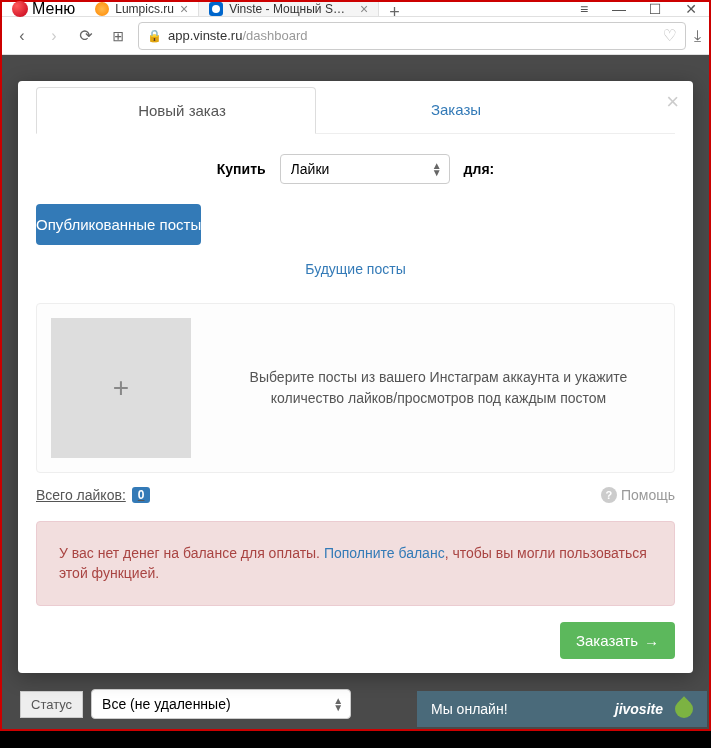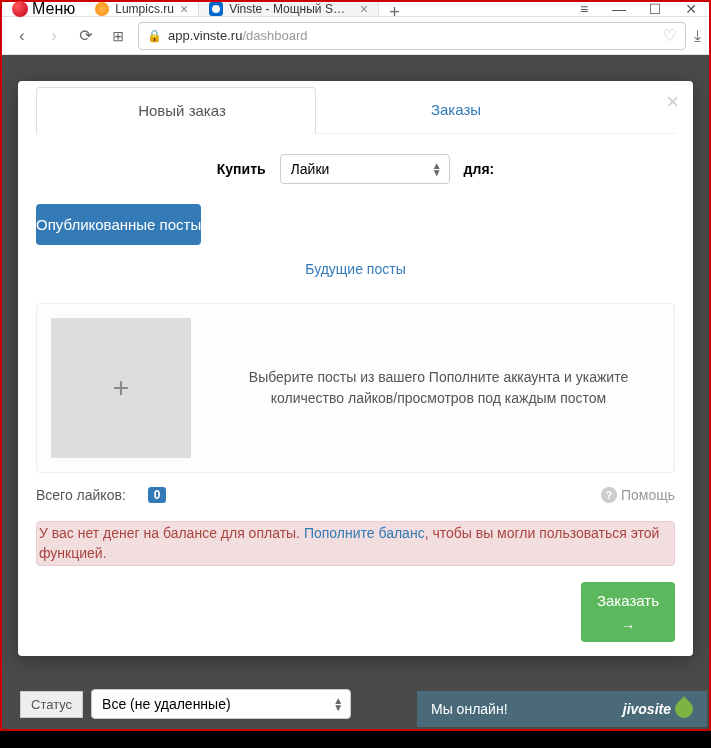--- a/index.html
+++ b/index.html
@@ -52,40 +52,40 @@
 .select-arrows { position: absolute; right: 8px; top: 50%; transform: translateY(-50%); pointer-events: none; color: #666; font-size: 10px; line-height: 7px; }
 
 .primary-btn { display: block; margin: 0 18px; background: #337ab7; color: #fff; border: none; border-radius: 4px; padding: 12px 0; font-size: 15px; text-align: center; cursor: pointer; }
 .future-link { display: block; text-align: center; color: #337ab7; padding: 16px 0; font-size: 14px; cursor: pointer; }
 
 .posts-panel { margin: 10px 18px 0; border: 1px solid #eee; border-radius: 4px; padding: 14px; display: flex; gap: 26px; align-items: center; background: #fdfdfd; }
 .post-placeholder { width: 140px; height: 140px; background: #ddd; display: flex; align-items: center; justify-content: center; font-size: 28px; color: #888; cursor: pointer; flex-shrink: 0; }
 .posts-desc { font-size: 14px; color: #555; text-align: center; line-height: 1.5; flex: 1; }
 
 .likes-row { display: flex; align-items: center; justify-content: space-between; margin: 14px 18px 0; font-size: 14px; color: #555; }
-.likes-left { display: flex; align-items: flex-end; gap: 22px; }
+.likes-left { display: flex; align-items: flex-end; gap: 6px; text-decoration: underline; }
 .badge { background: #337ab7; color: #fff; border-radius: 3px; padding: 1px 6px; font-size: 12px; font-weight: bold; }
 .help-link { display: flex; align-items: center; gap: 4px; color: #999; cursor: pointer; }
 .help-icon { width: 16px; height: 16px; border-radius: 50%; background: #ccc; color: #fff; display: inline-flex; align-items: center; justify-content: center; font-size: 11px; font-weight: bold; }
 
-.alert { margin: 18px 18px 0; background: #f2dede; border: 1px solid #ebccd1; color: #a94442; padding: 2px; border-radius: 4px; font-size: 14px; line-height: 1.4; }
+.alert { margin: 18px 18px 0; background: #f2dede; border: 1px solid #ebccd1; color: #a94442; padding: 22px; border-radius: 4px; font-size: 14px; line-height: 1.4; }
 .alert a { color: #337ab7; cursor: pointer; }
 
-.order-btn { display: inline-flex; align-items: center; gap: 6px; float: right; margin: 16px 18px 0 0; background: #5cb85c; color: #fff; border: none; border-radius: 4px; padding: 10px 16px; font-size: 15px; cursor: pointer; flex-direction: column; }
+.order-btn { display: inline-flex; align-items: center; gap: 6px; float: right; margin: 16px 18px 0 0; background: #5cb85c; color: #fff; border: none; border-radius: 4px; padding: 10px 16px; font-size: 15px; cursor: pointer; }
 .clearfix::after { content: ""; display: block; clear: both; }
 
 
 .bottom-bar { position: absolute; bottom: 10px; left: 18px; right: 26px; display: flex; align-items: center; gap: 8px; }
 .status-lbl { background: #eee; border: 1px solid #ccc; padding: 5px 10px; font-size: 13px; color: #555; }
 .status-select-wrap { flex: 0 0 auto; border-radius: 11px; }
 .bottom-bar .select-wrap select { min-width: 260px; }
 
 
 .jivo { position: absolute; bottom: 2px; right: 2px; width: 290px; height: 36px; background: #4a6a7a; color: #fff; display: flex; align-items: center; justify-content: space-between; padding: 0 14px; font-size: 14px; cursor: pointer; }
-.jivo-logo { font-style: italic; font-weight: bold; display: flex; align-items: center; gap: 4px; }
+.jivo-logo { font-style: italic; font-weight: bold; display: flex; align-items: center; gap: 12px; }
 .jivo-leaf { width: 18px; height: 18px; background: #7cb342; border-radius: 0 50% 50% 50%; transform: rotate(45deg); }
 </style>
 </head>
 <body>
 
 <div class="browser-chrome">
   <div class="titlebar">
     <div class="opera-menu">
       <span class="opera-logo"></span>
       <span>Меню</span>
@@ -153,21 +153,21 @@
       <label>для:</label>
     </div>
 
     <button class="primary-btn">Опубликованные посты</button>
     <a class="future-link">Будущие посты</a>
 
     <div class="posts-panel">
       <div class="post-placeholder">
         <span>+</span>
       </div>
-      <div class="posts-desc">Выберите посты из вашего Пополните аккаунта и укажите количество лайков/просмотров под каждым постом</div>
+      <div class="posts-desc">Выберите посты из вашего Инстаграм аккаунта и укажите количество лайков/просмотров под каждым постом</div>
     </div>
 
     <div class="likes-row">
       <div class="likes-left">
         <span>Всего лайков:</span>
         <span class="badge">0</span>
       </div>
       <div class="help-link">
         <span class="help-icon">?</span>
         <span>Помощь</span>

